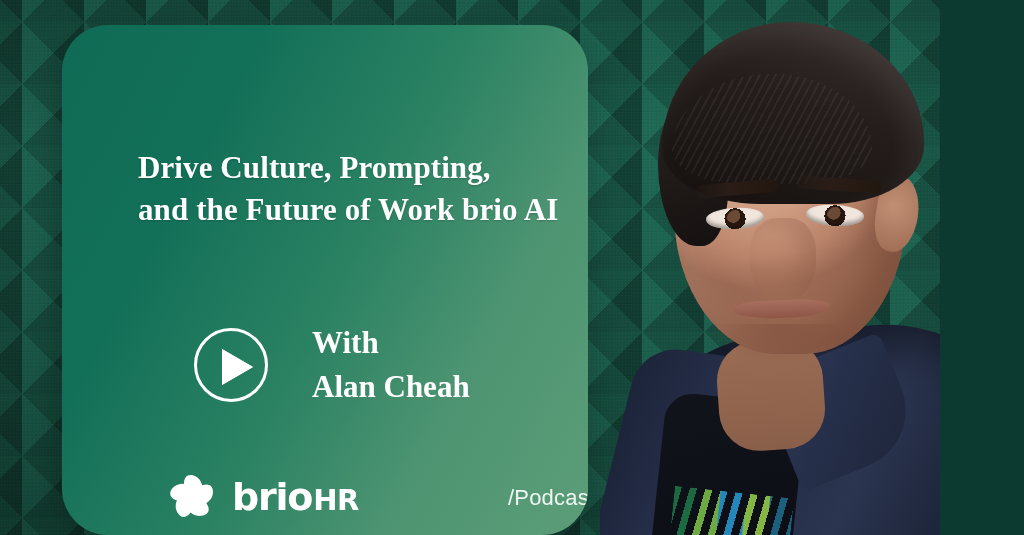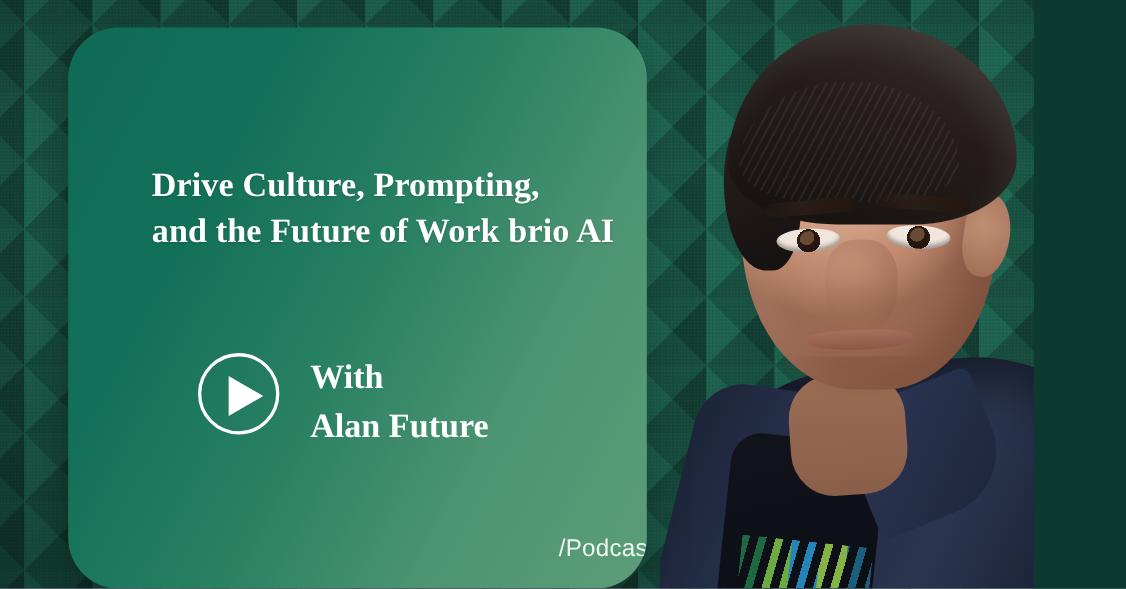--- a/index.html
+++ b/index.html
@@ -10,21 +10,21 @@
     overflow: hidden;
     background: #0d3a30;
     font-family: "Liberation Sans", sans-serif;
   }
 
   .stage {
     position: relative;
     width: 940px;
     height: 535px;
     overflow: hidden;
-    background: #f9a8d4;
+    background: #f97316;
   }
 
   
   .foam {
     position: absolute;
     inset: 0;
     background-color: #1a5a49;
   }
   .foam .cellgrid {
     position: absolute;
@@ -245,23 +245,24 @@
     font-weight: 700;
     font-size: 31px;
     line-height: 42px;
     letter-spacing: .1px;
     text-shadow: 0 1px 2px rgba(0,0,0,.18);
   }
   .title .line { display: block; white-space: nowrap; }
 
   .with-block {
     position: absolute;
-    left: 118px; top: 296px;
+    left: 132px; top: 296px;
     display: flex;
-    gap: 28px;
+    align-items: center;
+    gap: 44px;
   }
   .play-btn {
     width: 74px; height: 74px;
     border: 3px solid #ffffff;
     border-radius: 50%;
     position: relative;
     flex: 0 0 auto;
     cursor: pointer;
   }
   .play-btn .tri {
@@ -360,23 +361,44 @@
         <span class="line">Drive Culture, Prompting,</span>
         <span class="line">and the Future of Work brio AI</span>
       </div>
 
       <div class="with-block">
         <div class="play-btn">
           <div class="tri"></div>
         </div>
         <div class="with-text">
           <span>With</span>
-          <span>Alan Future</span>
+          <span>Alan Cheah</span>
         </div>
       </div>
 
+      <div class="brand-row">
+        <div class="logo-mark">
+          <svg viewBox="0 0 100 100" width="52" height="52" aria-hidden="true">
+            <g fill="#ffffff">
+              <g transform="translate(50,50)">
+                <g>
+                  <path transform="rotate(0)" d="M0,-6 C16,-30 44,-30 40,-6 C37,12 14,22 0,10 C-6,2 -6,-2 0,-6 Z"></path>
+                  <path transform="rotate(72)" d="M0,-6 C16,-30 44,-30 40,-6 C37,12 14,22 0,10 C-6,2 -6,-2 0,-6 Z"></path>
+                  <path transform="rotate(144)" d="M0,-6 C16,-30 44,-30 40,-6 C37,12 14,22 0,10 C-6,2 -6,-2 0,-6 Z"></path>
+                  <path transform="rotate(216)" d="M0,-6 C16,-30 44,-30 40,-6 C37,12 14,22 0,10 C-6,2 -6,-2 0,-6 Z"></path>
+                  <path transform="rotate(288)" d="M0,-6 C16,-30 44,-30 40,-6 C37,12 14,22 0,10 C-6,2 -6,-2 0,-6 Z"></path>
+                </g>
+              </g>
+            </g>
+          </svg>
+        </div>
+        <div class="logo-word">
+          <span>brio</span>
+          <span class="hr">HR</span>
+        </div>
+      </div>
 
       <div class="podcast-tag">/Podcast</div>
 
     </div>
   </div>
 
 </div>
 
 </body></html>

